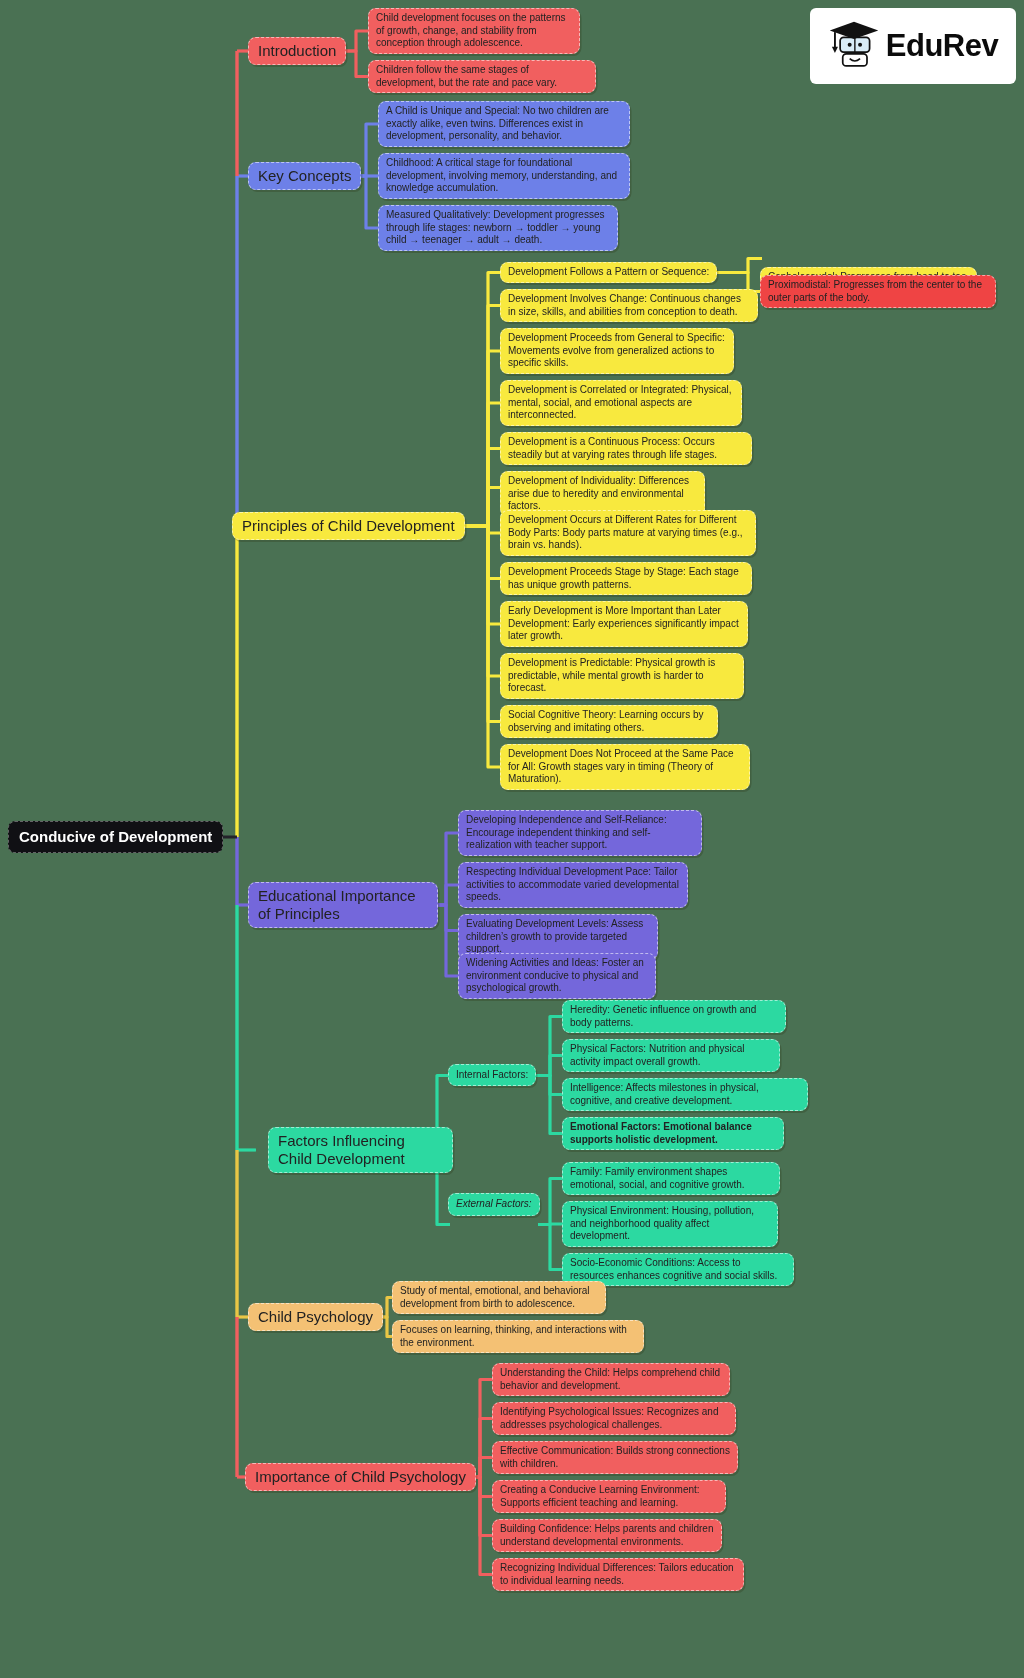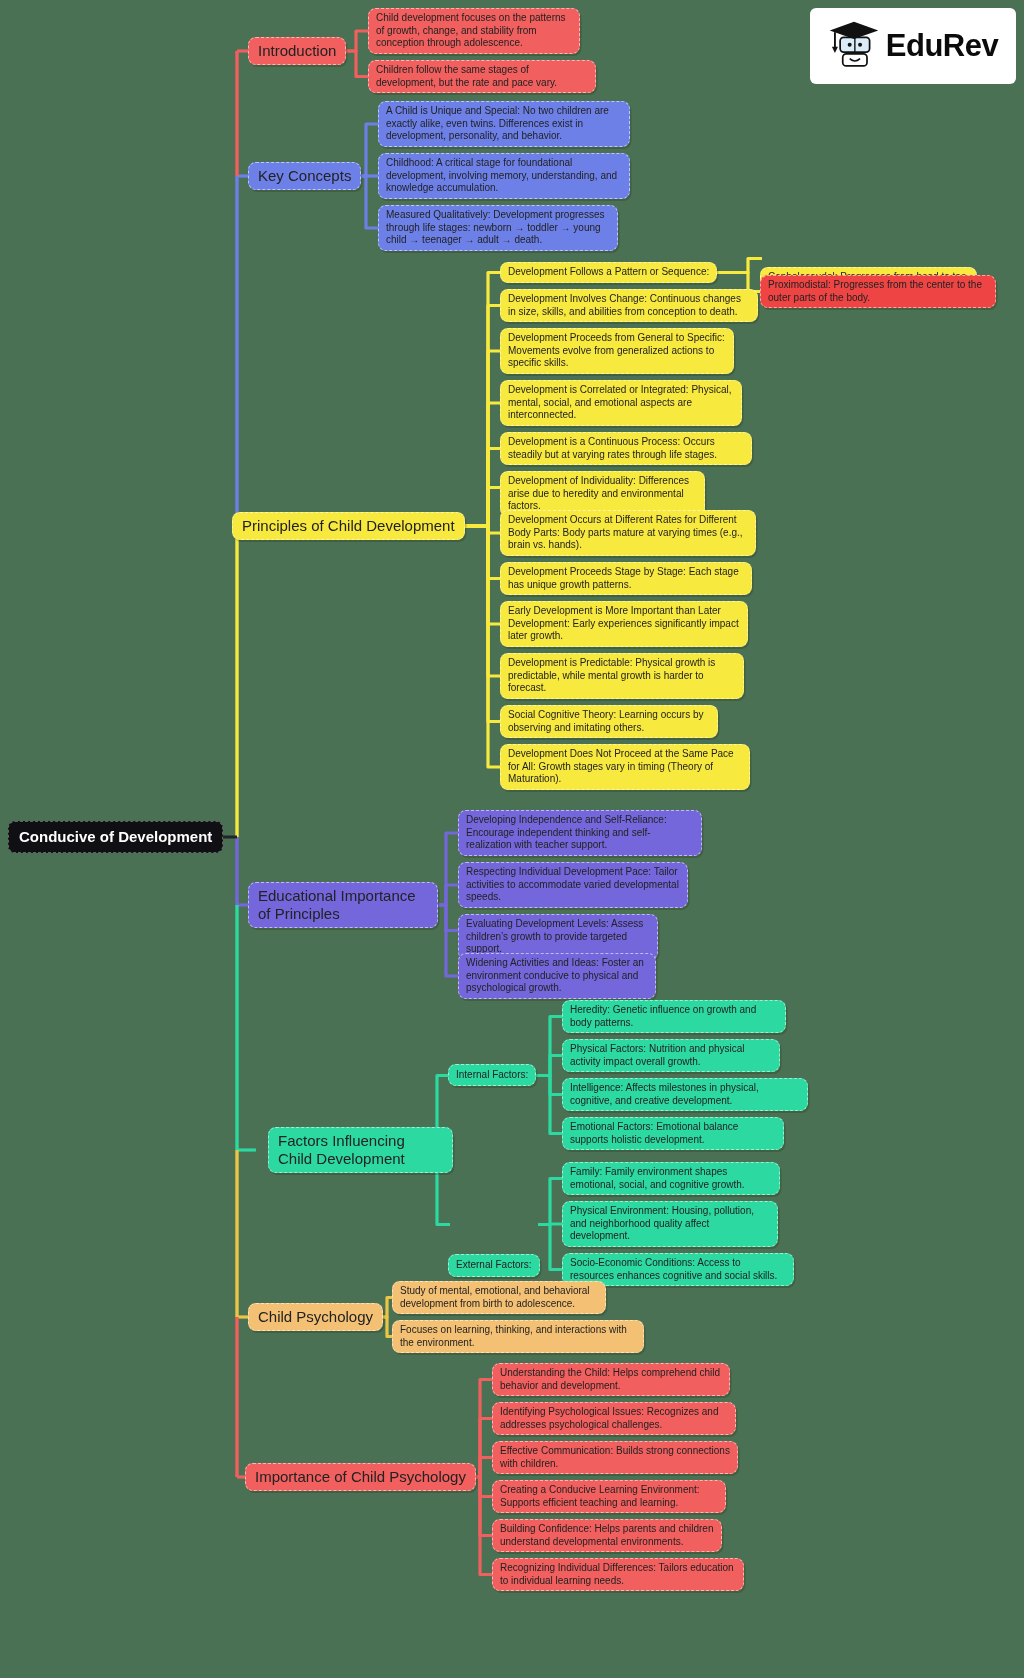--- a/index.html
+++ b/index.html
@@ -121,22 +121,22 @@
       <div class="node branch wrap" style="left: 248px; background: rgb(116, 103, 219); width: 190px; top: 881.5px;">Educational Importance of Principles</div>
       <div class="node leaf" style="left: 458px; background: rgb(116, 103, 219); width: 244px; top: 810px;">Developing Independence and Self-Reliance: Encourage independent thinking and self-realization with teacher support.</div>
       <div class="node leaf" style="left: 458px; background: rgb(116, 103, 219); width: 230px; top: 862px;">Respecting Individual Development Pace: Tailor activities to accommodate varied developmental speeds.</div>
       <div class="node leaf" style="left: 458px; background: rgb(116, 103, 219); width: 200px; top: 914px;">Evaluating Development Levels: Assess children’s growth to provide targeted support.</div>
       <div class="node leaf" style="left: 458px; background: rgb(116, 103, 219); width: 198px; top: 953px;">Widening Activities and Ideas: Foster an environment conducive to physical and psychological growth.</div>
       <div class="node branch wrap" style="left: 248px; background: rgb(44, 217, 161); width: 185px; top: 1127px; margin-left: 20px;">Factors Influencing Child Development</div>
       <div class="node group" style="left: 448px; background: rgb(44, 217, 161); white-space: nowrap; top: 1063.5px;">Internal Factors:</div>
       <div class="node leaf" style="left: 562px; background: rgb(44, 217, 161); width: 224px; top: 1000px;">Heredity: Genetic influence on growth and body patterns.</div>
       <div class="node leaf" style="left: 562px; background: rgb(44, 217, 161); width: 218px; top: 1039px;">Physical Factors: Nutrition and physical activity impact overall growth.</div>
       <div class="node leaf" style="left: 562px; background: rgb(44, 217, 161); width: 246px; top: 1078px;">Intelligence: Affects milestones in physical, cognitive, and creative development.</div>
-      <div class="node leaf" style="left: 562px; background: rgb(44, 217, 161); width: 222px; top: 1117px;">Emotional Factors: Emotional balance supports holistic development.</div>
-      <div class="node group" style="left: 448px; background: rgb(44, 217, 161); white-space: nowrap; top: 1254px;">External Factors:</div>
+      <div class="node leaf" style="left: 562px; background: rgb(44, 217, 161); width: 222px; top: 1117px; font-weight: bold;">Emotional Factors: Emotional balance supports holistic development.</div>
+      <div class="node group" style="left: 448px; background: rgb(44, 217, 161); white-space: nowrap; top: 1193px; font-style: italic;">External Factors:</div>
       <div class="node leaf" style="left: 562px; background: rgb(44, 217, 161); width: 218px; top: 1162px;">Family: Family environment shapes emotional, social, and cognitive growth.</div>
       <div class="node leaf" style="left: 562px; background: rgb(44, 217, 161); width: 216px; top: 1201px;">Physical Environment: Housing, pollution, and neighborhood quality affect development.</div>
       <div class="node leaf" style="left: 562px; background: rgb(44, 217, 161); width: 232px; top: 1253px;">Socio-Economic Conditions: Access to resources enhances cognitive and social skills.</div>
       <div class="node branch" style="left: 248px; background: rgb(244, 193, 116); top: 1303px;">Child Psychology</div>
       <div class="node leaf" style="left: 392px; background: rgb(244, 193, 116); width: 214px; top: 1281px;">Study of mental, emotional, and behavioral development from birth to adolescence.</div>
       <div class="node leaf" style="left: 392px; background: rgb(244, 193, 116); width: 252px; top: 1320px;">Focuses on learning, thinking, and interactions with the environment.</div>
       <div class="node branch" style="left: 245px; background: rgb(241, 95, 95); top: 1463px;">Importance of Child Psychology</div>
       <div class="node leaf" style="left: 492px; background: rgb(241, 95, 95); width: 238px; top: 1363px;">Understanding the Child: Helps comprehend child behavior and development.</div>
       <div class="node leaf" style="left: 492px; background: rgb(241, 95, 95); width: 244px; top: 1402px;">Identifying Psychological Issues: Recognizes and addresses psychological challenges.</div>
       <div class="node leaf" style="left: 492px; background: rgb(241, 95, 95); width: 246px; top: 1441px;">Effective Communication: Builds strong connections with children.</div>

